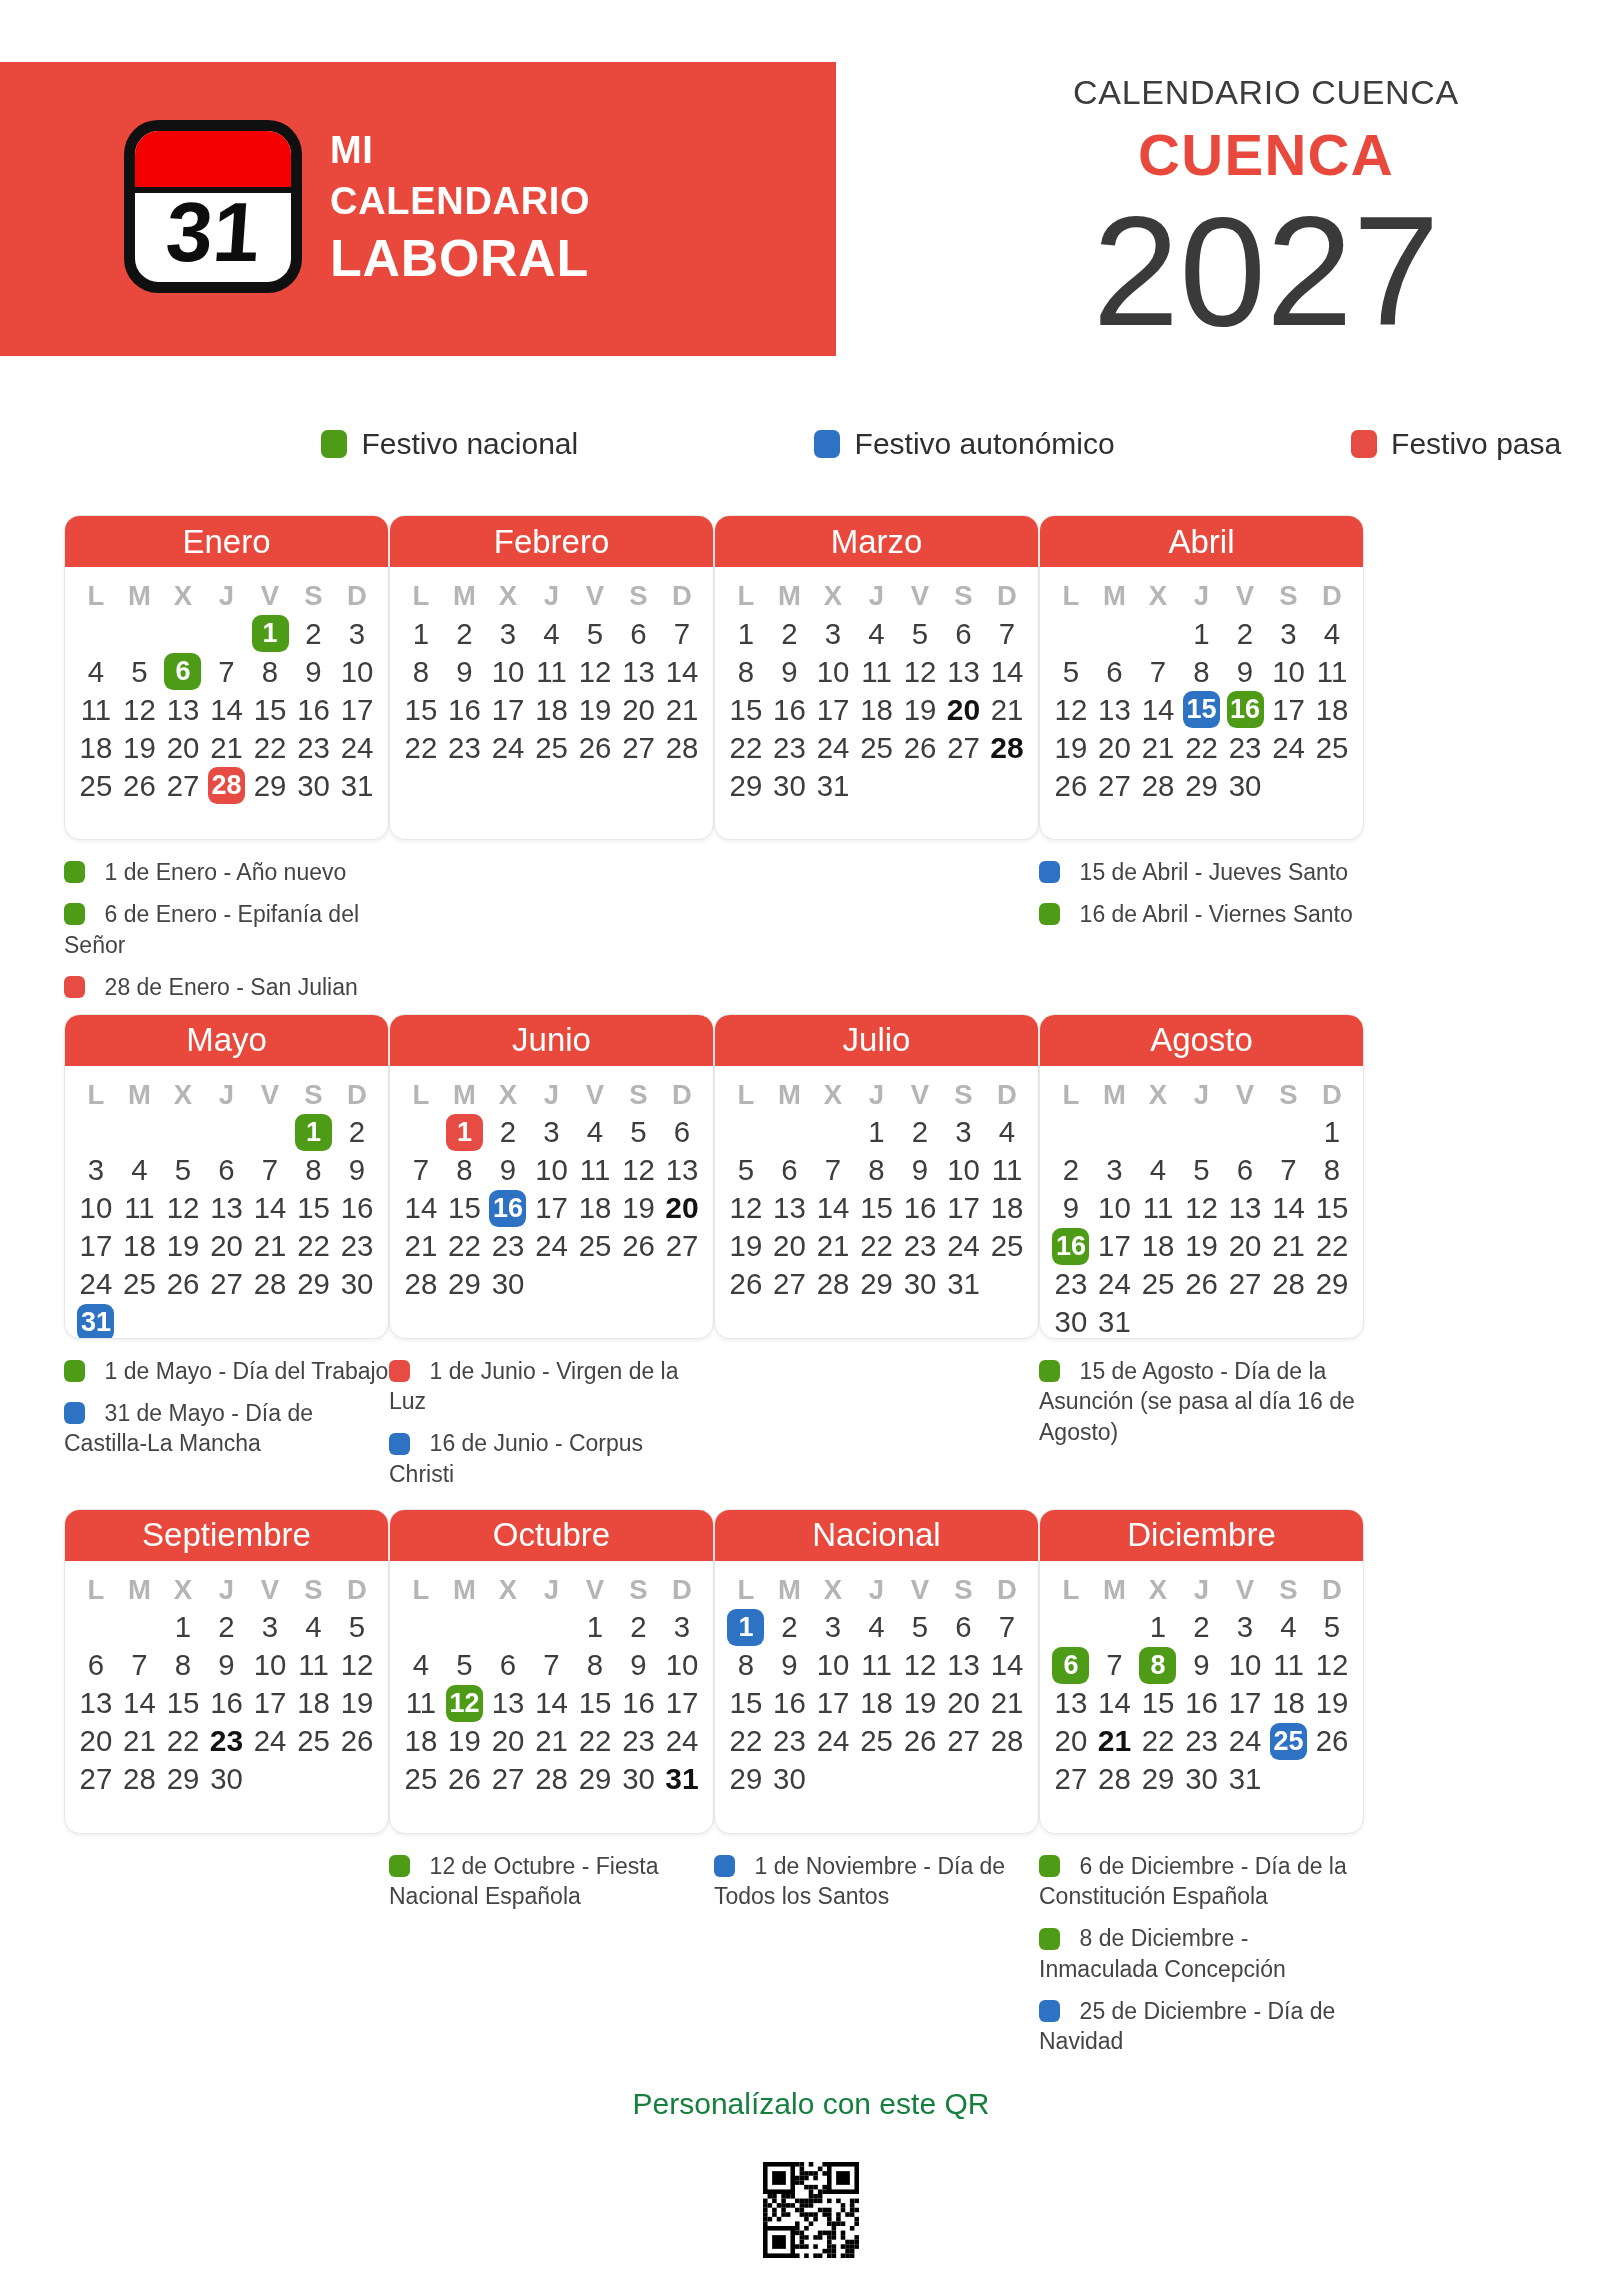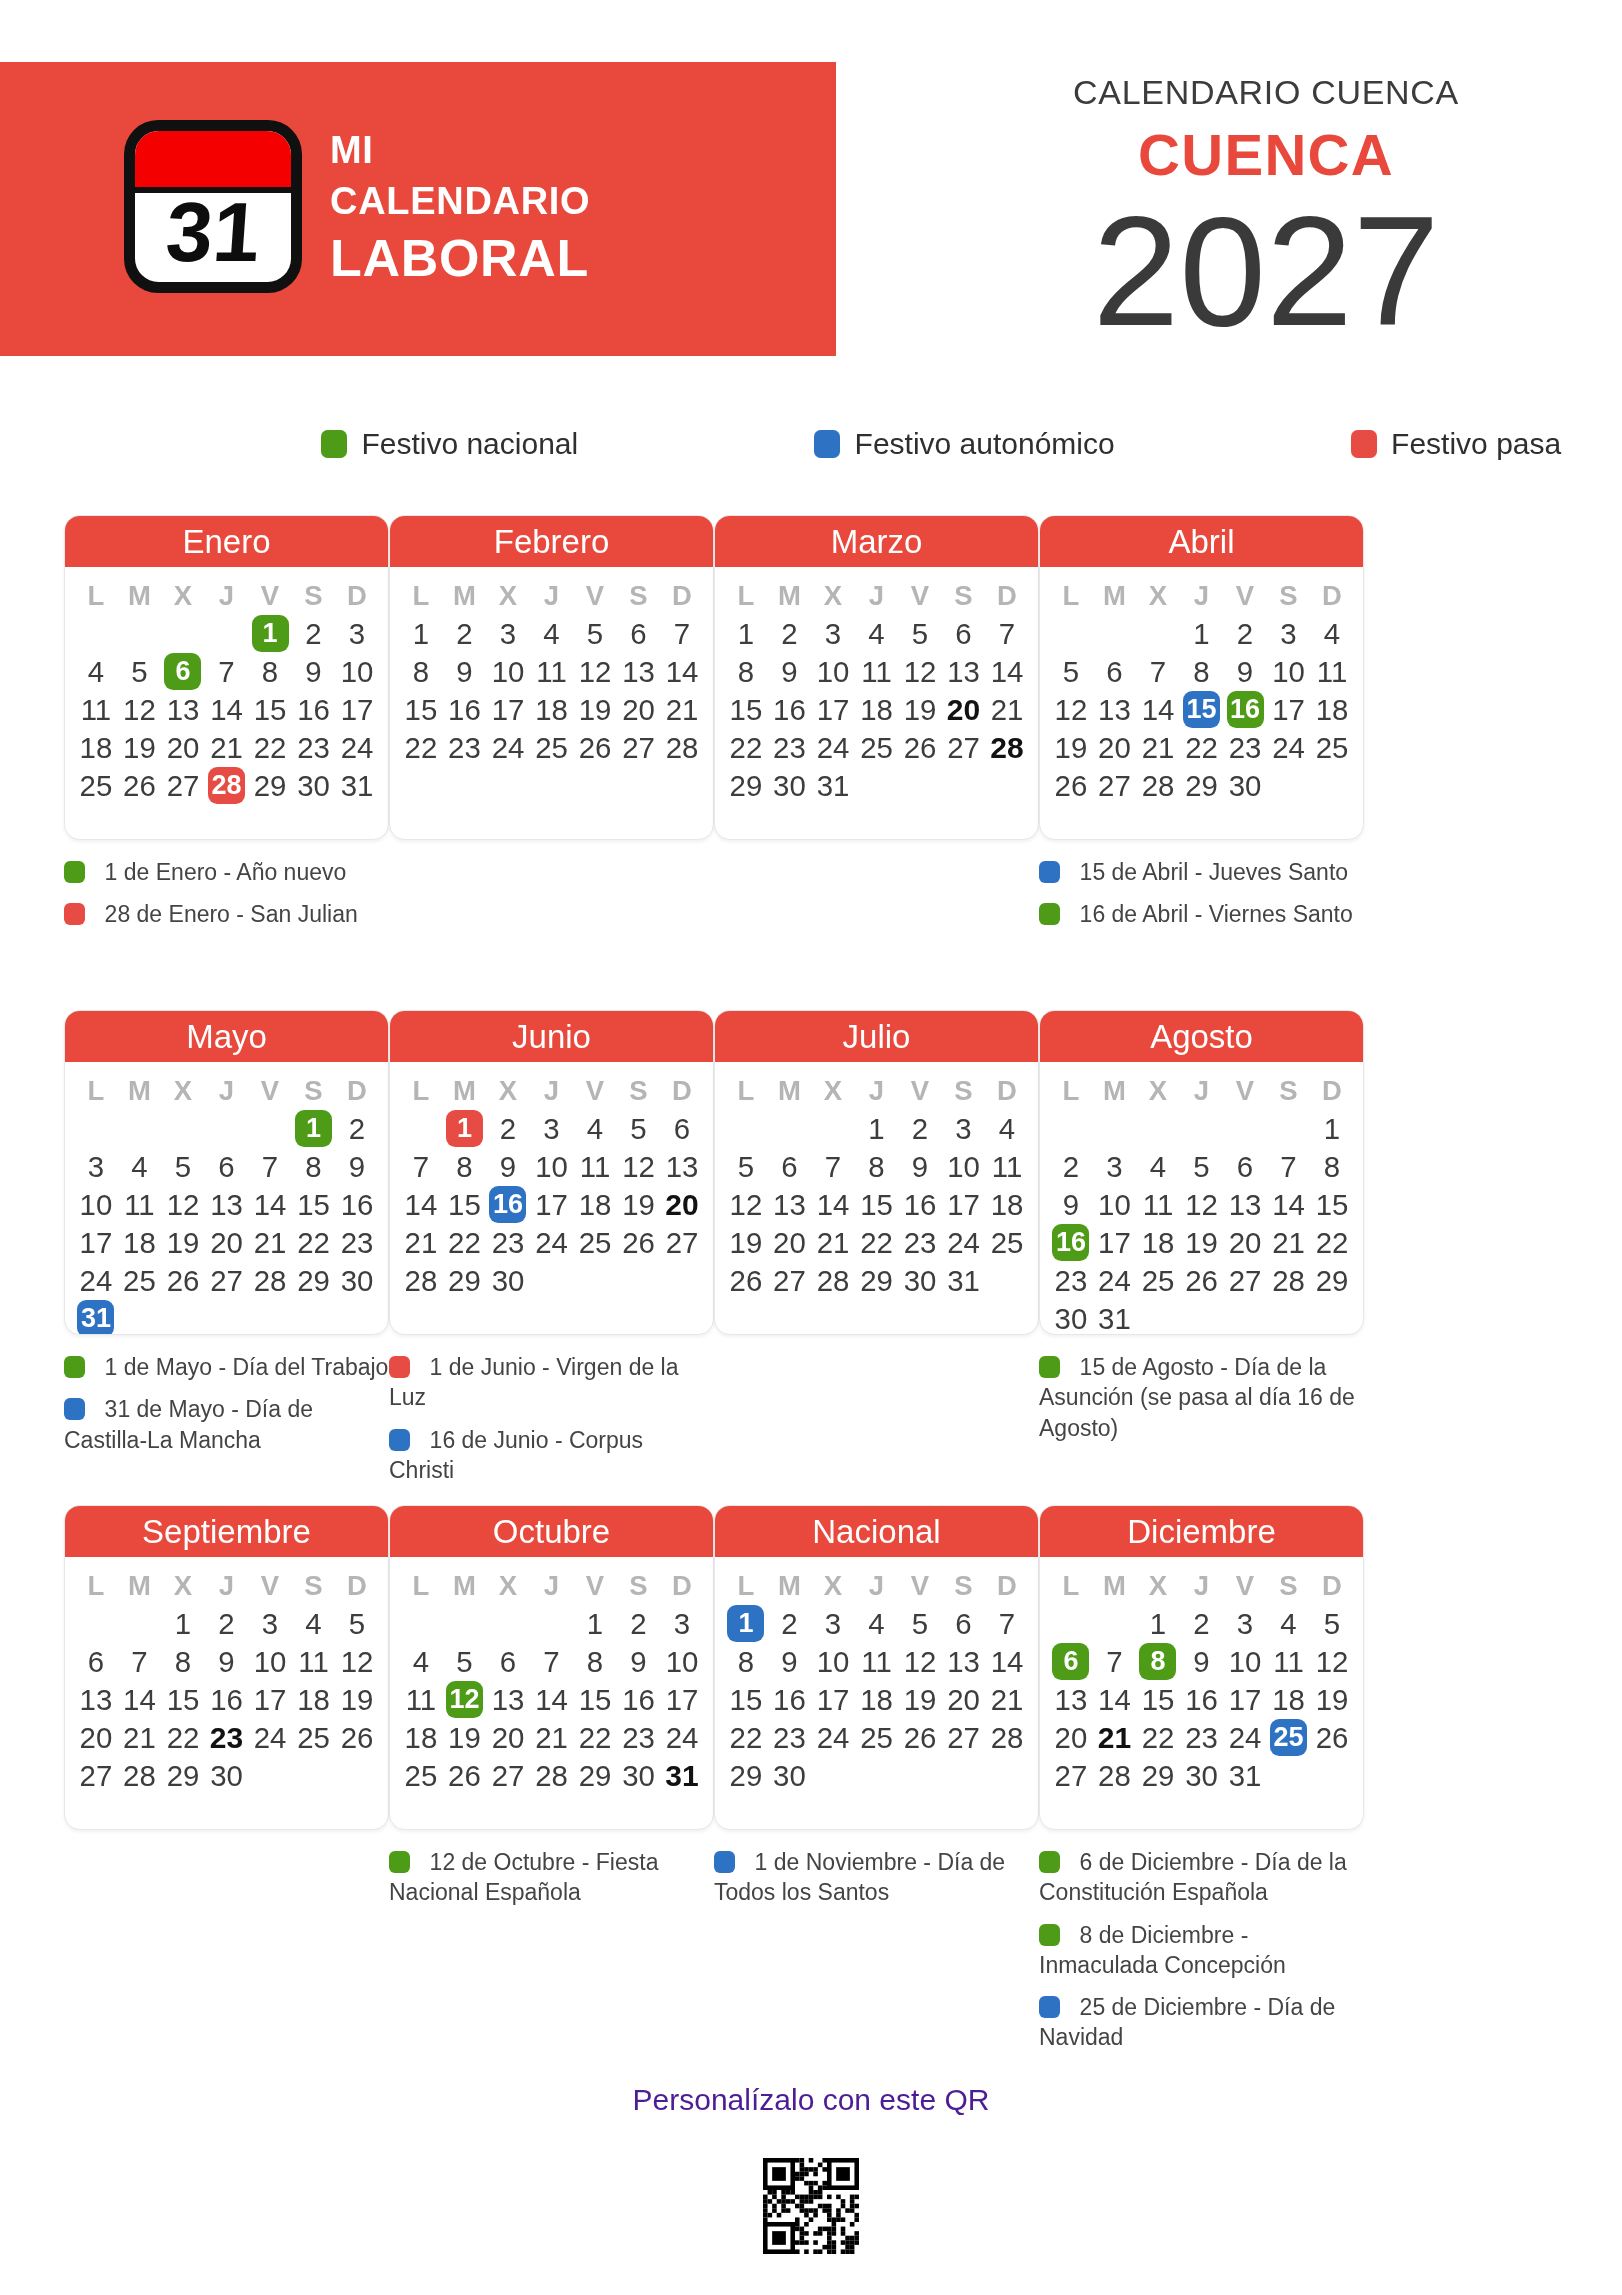--- a/index.html
+++ b/index.html
@@ -78,21 +78,21 @@
   .h-national{background:var(--c-national,#4d9b16);}
   .h-autonomic{background:var(--c-autonomic,#2e72c4);}
   .h-local{background:var(--c-local,#e74c44);}
   
   .notes{margin-top:17px;width:325px;}
   .note{font-size:23px;color:#444444;line-height:1.32;margin-bottom:11.8px;}
   .note .swatch{display:inline-block;width:21px;height:22px;border-radius:5.9px;
       margin-right:19.6px;vertical-align:-3.3px;}
   
   .qr-section{text-align:center;margin-top:18.3px;}
-  .qr-title{font-size:30px;color:#4c1d95;}
+  .qr-title{font-size:30px;color:#15803d;}
   .qr-wrap{margin-top:41px;}
   .qr-wrap svg{width:96px;height:96px;}
 </style>
 </head>
 <body>
 
 <div class="page">
 
   <header class="banner">
     <div class="logo">
@@ -183,20 +183,21 @@
                 <span class="chip h-local">28</span>
               </span>
               <span class="day">29</span>
               <span class="day">30</span>
               <span class="day">31</span>
             </div>
           </div>
         </div>
         <div class="notes">
           <div class="note"><span class="swatch" style="background: rgb(77, 155, 22);"></span>1 de Enero - Año nuevo</div>
+          <div class="note"><span class="swatch" style="background: rgb(77, 155, 22);"></span>6 de Enero - Epifanía del Señor</div>
           <div class="note"><span class="swatch" style="background: rgb(231, 76, 68);"></span>28 de Enero - San Julian</div>
         </div>
       </div>
       <div class="month">
         <div class="month-card">
           <div class="month-header">Febrero</div>
           <div class="month-body">
             <div class="wd-row">
               <span class="wd">L</span>
               <span class="wd">M</span>

